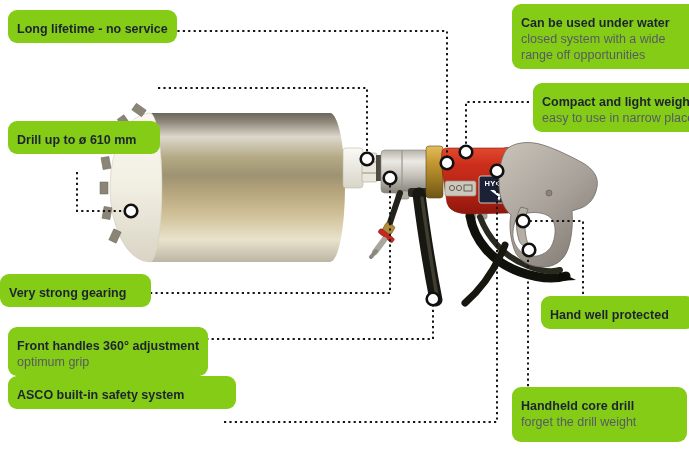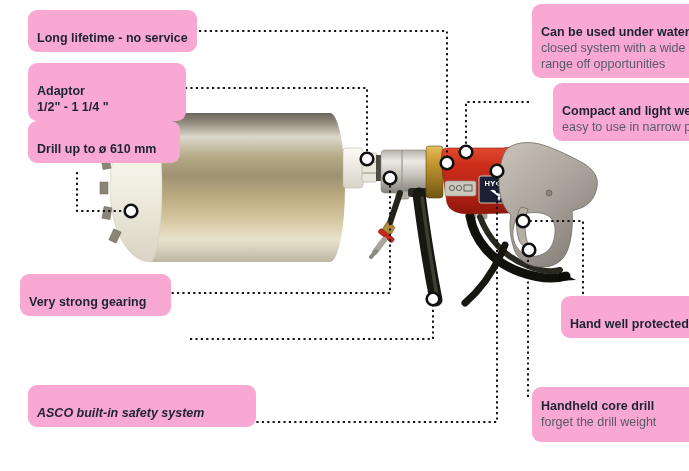--- a/index.html
+++ b/index.html
@@ -2,34 +2,34 @@
 <html><head>
 <meta charset="utf-8">
 <style>
   html,body { margin:0; padding:0; background:#ffffff; }
   .stage {
     position:relative; width:689px; height:471px; background:#ffffff;
     font-family:"Liberation Sans", sans-serif; overflow:hidden;
   }
   .stage svg { position:absolute; left:0; top:0; }
   .callout {
-    position:absolute; background:#f9a8d4; border-radius:9px;
-    padding:20px 9px 6px; font-size:12.5px; line-height:16px;margin-left:20px;
+    position:absolute; background:#84cc16; border-radius:9px;
+    padding:11px 9px 6px; font-size:12.5px; line-height:16px;
   }
   .callout .t { display:block; font-weight:bold; color:#1d2430; }
   .callout .s { display:block; color:#565c63; }
   .callout.nowrap { white-space:nowrap; }
   .callout.strong-sub .s { font-weight:bold; color:#1d2430; }
   
   #cl-long      { left:8px;   top:10px;  min-width:150px; }
   #cl-adaptor   { left:8px;   top:63px;  min-width:140px; }
   #cl-drill     { left:8px;   top:121px; width:134px; }
   #cl-gearing   { left:0;   top:274px; min-width:133px; }
   #cl-handles   { left:8px;   top:327px; min-width:172px; }
-  #cl-asco      { left:8px;   top:385px; width:210px;font-style:italic; }
+  #cl-asco      { left:8px;   top:376px; width:210px; }
   #cl-water     { left:512px; top:4px;   width:174px; }
   #cl-compact   { left:533px; top:83px;  min-width:146px; }
   #cl-hand      { left:541px; top:296px; min-width:136px; }
   #cl-handheld  { left:512px; top:387px; min-width:157px; padding-top:11px; padding-bottom:12px; }
 </style>
 </head>
 <body>
 
 <div class="stage">
 
@@ -186,33 +186,33 @@
       <circle cx="466" cy="152" r="6.3"></circle>
       <circle cx="523" cy="221" r="6.3"></circle>
       <circle cx="529" cy="250" r="6.3"></circle>
     </g>
   </svg>
 
   <div class="callout nowrap" id="cl-long">
     <span class="t">Long lifetime - no service</span>
   </div>
 
-  <div class="callout nowrap strong-sub" id="cl-adaptor">
-    <span class="t">Adaptor</span>
-    <span class="s">1/2" - 1 1/4 "</span>
-  </div>
 
   <div class="callout" id="cl-drill">
     <span class="t">Drill up to ø 610 mm</span>
   </div>
 
   <div class="callout nowrap" id="cl-gearing">
     <span class="t">Very strong gearing</span>
   </div>
 
+  <div class="callout nowrap" id="cl-handles">
+    <span class="t">Front handles 360° adjustment</span>
+    <span class="s">optimum grip</span>
+  </div>
 
   <div class="callout" id="cl-asco">
     <span class="t">ASCO built-in safety system</span>
   </div>
 
   <div class="callout" id="cl-water">
     <span class="t">Can be used under water</span>
     <span class="s">closed system with a wide range off opportunities</span>
   </div>
 

